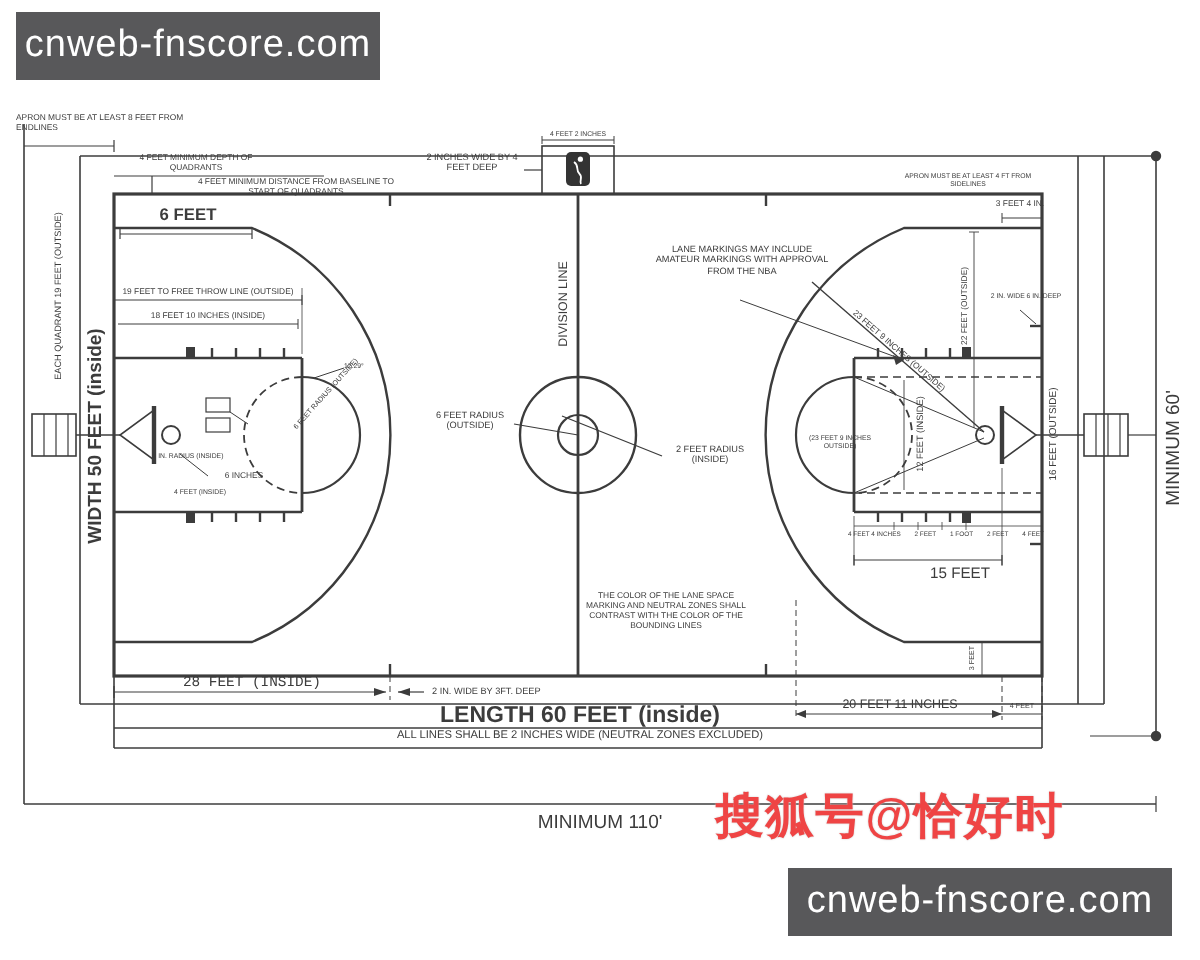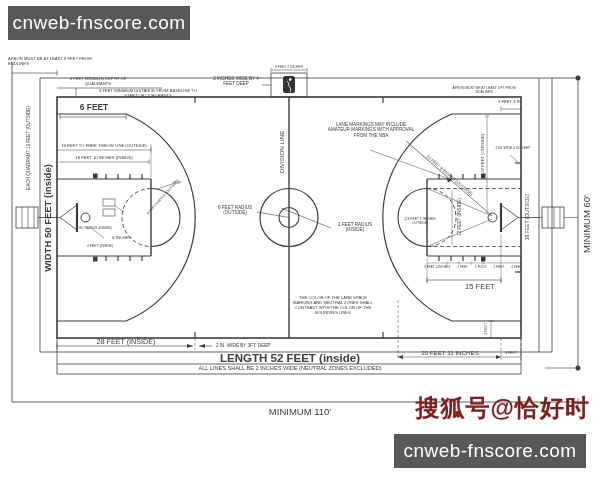--- a/index.html
+++ b/index.html
@@ -10,22 +10,22 @@
   .left{text-align:left;}
   .t3{font-size:3.4px;} .t35{font-size:3.6px;} .t4{font-size:4.2px;} .t45{font-size:4.6px;}
   .t5{font-size:5px;} .t55{font-size:5.6px;} .t6{font-size:6.2px;} .t7{font-size:7.2px;}
   .t75{font-size:7.6px;} .t8{font-size:8.4px;} .t9{font-size:9.5px;} .t11{font-size:11.5px;}
   .b{font-weight:bold;}
   .rot{transform:translate(-50%,-50%) rotate(-90deg);white-space:nowrap;}
   .rotd{transform:translate(-50%,-50%) rotate(-48deg);white-space:nowrap;}
   .rotu{transform:translate(-50%,-50%) rotate(41deg);white-space:nowrap;}
   .wm{position:absolute;background:#58585a;color:#fff;display:flex;align-items:center;
       justify-content:center;font-size:19px;letter-spacing:.5px;}
-  .sohu{position:absolute;left:300px;top:392px;width:290px;text-align:right;
-        font-size:24px;font-weight:bold;color:#7f1d1d;letter-spacing:1px;
+  .sohu{position:absolute;left:300px;top:392px;width:290px;text-align:center;
+        font-size:24px;font-weight:bold;color:#ef4444;letter-spacing:1px;
         text-shadow:0 0 1px #c8c8c8;}
   .marksrow{display:flex;justify-content:space-between;}
   .marksrow span{white-space:nowrap;}
 </style>
 </head>
 <body>
 
 <div class="stage">
 
   <svg width="600" height="480" viewBox="0 0 600 480">
@@ -210,23 +210,23 @@
   <div class="lbl t45" style="left:330px;top:222px;width:50px;">2 FEET RADIUS (INSIDE)</div>
   <div class="lbl t45 rot" style="left:29px;top:148px;">EACH QUADRANT 19 FEET (OUTSIDE)</div>
   <div class="lbl t9 b rot" style="left:48px;top:218px;">WIDTH 50 FEET (inside)</div>
   <div class="lbl t4" style="left:60px;top:144px;width:88px;">19 FEET TO FREE THROW LINE (OUTSIDE)</div>
   <div class="lbl t4" style="left:62px;top:156px;width:84px;">18 FEET 10 INCHES (INSIDE)</div>
   <div class="lbl t3 left" style="left:172px;top:181px;width:30px;">12.29°</div>
   <div class="lbl t35 rotd" style="left:163px;top:197px;">6 FEET RADIUS (OUTSIDE)</div>
   <div class="lbl t3" style="left:74px;top:226px;width:40px;">9 IN. RADIUS (INSIDE)</div>
   <div class="lbl t4" style="left:104px;top:236px;width:36px;">6 INCHES</div>
   <div class="lbl t3" style="left:78px;top:244px;width:44px;">4 FEET (INSIDE)</div>
-  <div class="lbl t7" style="left:78px;top:338px;width:96px;">28 FEET (INSIDE)</div>
+  <div class="lbl t7" style="left:78px;top:338px;width:96px;font-family:Liberation Mono, monospace;">28 FEET (INSIDE)</div>
   <div class="lbl t45 left" style="left:216px;top:342.5px;width:80px;">2 IN. WIDE BY 3FT. DEEP</div>
-  <div class="lbl t11 b" style="left:195px;top:352px;width:190px;">LENGTH 52 FEET (inside)</div>
+  <div class="lbl t11 b" style="left:195px;top:352px;width:190px;">LENGTH 60 FEET (inside)</div>
   <div class="lbl t55" style="left:140px;top:365px;width:300px;">ALL LINES SHALL BE 2 INCHES WIDE (NEUTRAL ZONES EXCLUDED)</div>
   <div class="lbl t4" style="left:292px;top:296px;width:82px;">THE COLOR OF THE LANE SPACE MARKING AND NEUTRAL ZONES SHALL CONTRAST WITH THE COLOR OF THE BOUNDING LINES</div>
   <div class="lbl t6" style="left:408px;top:349px;width:84px;">20 FEET 11 INCHES</div>
   <div class="lbl t35" style="left:499px;top:351px;width:24px;">4 FEET</div>
   <div class="lbl t35 rot" style="left:486px;top:329px;">3 FEET</div>
   <div class="lbl t4 rotu" style="left:449px;top:176px;">23 FEET 9 INCHES (OUTSIDE)</div>
   <div class="lbl t3" style="left:396px;top:217px;width:48px;">(23 FEET 9 INCHES OUTSIDE)</div>
   <div class="lbl t4 rot" style="left:483px;top:153px;">22 FEET (OUTSIDE)</div>
   <div class="lbl t45 rot" style="left:460px;top:217px;">12 FEET (INSIDE)</div>
   <div class="lbl t5 rot" style="left:528px;top:217px;">16 FEET (OUTSIDE)</div>

